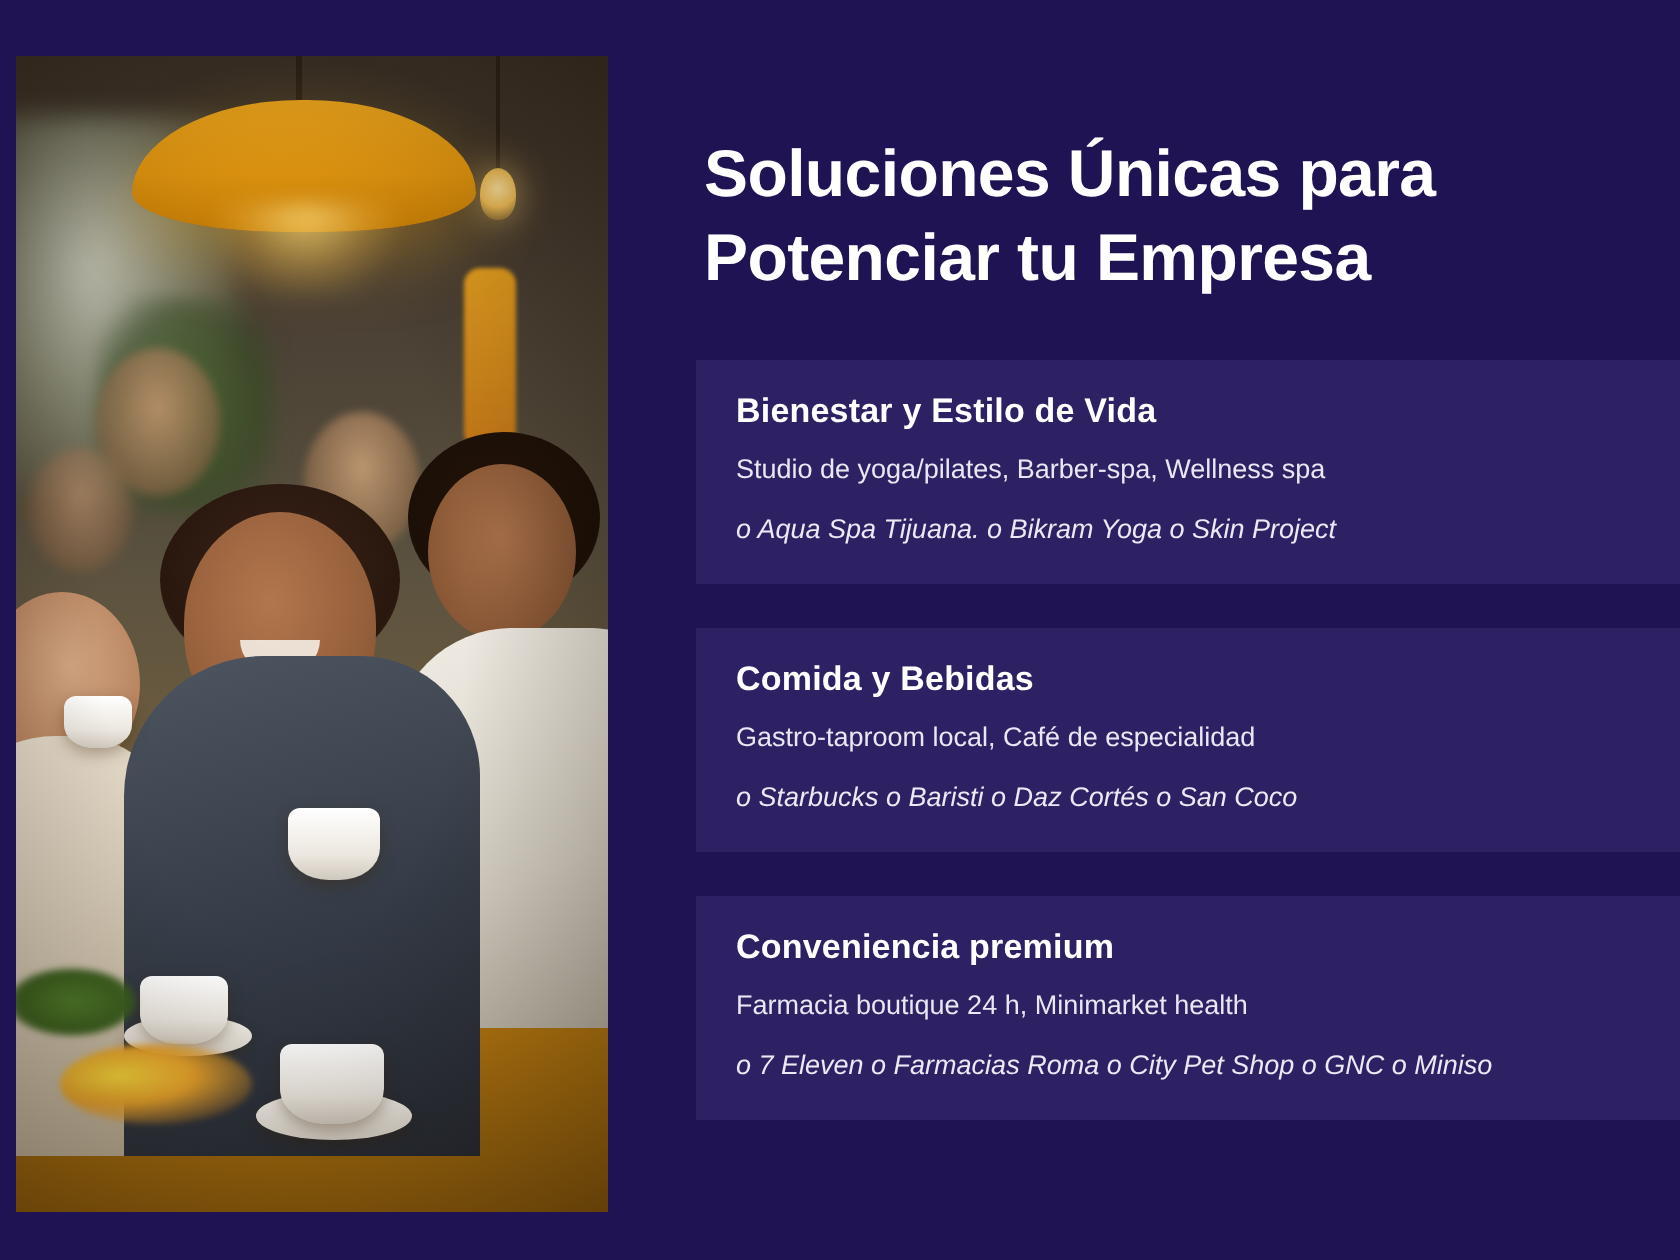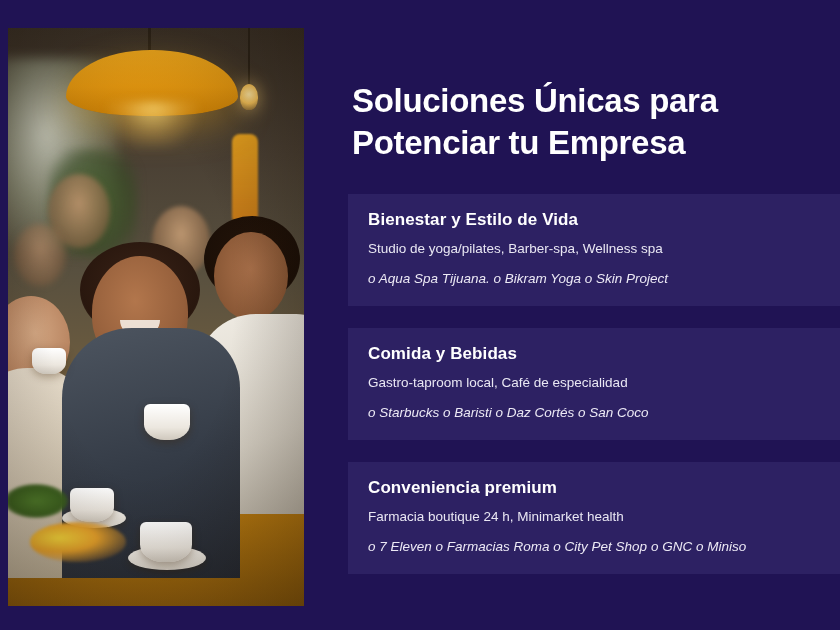--- a/index.html
+++ b/index.html
@@ -284,21 +284,21 @@
   .ph-vignette {
     position: absolute;
     inset: 0;
     background: radial-gradient(ellipse at 45% 48%, rgba(0,0,0,0) 40%, rgba(20,10,0,0.35) 100%);
   }
 
   
   .content {
     position: absolute;
     left: 348px;
-    top: 16px;
+    top: 2px;
     width: 492px;
     height: 550px;
   }
   .headline {
     position: absolute;
     left: 4px;
     top: 64px;
     width: 500px;
     color: #ffffff;
     font-size: 33px;

